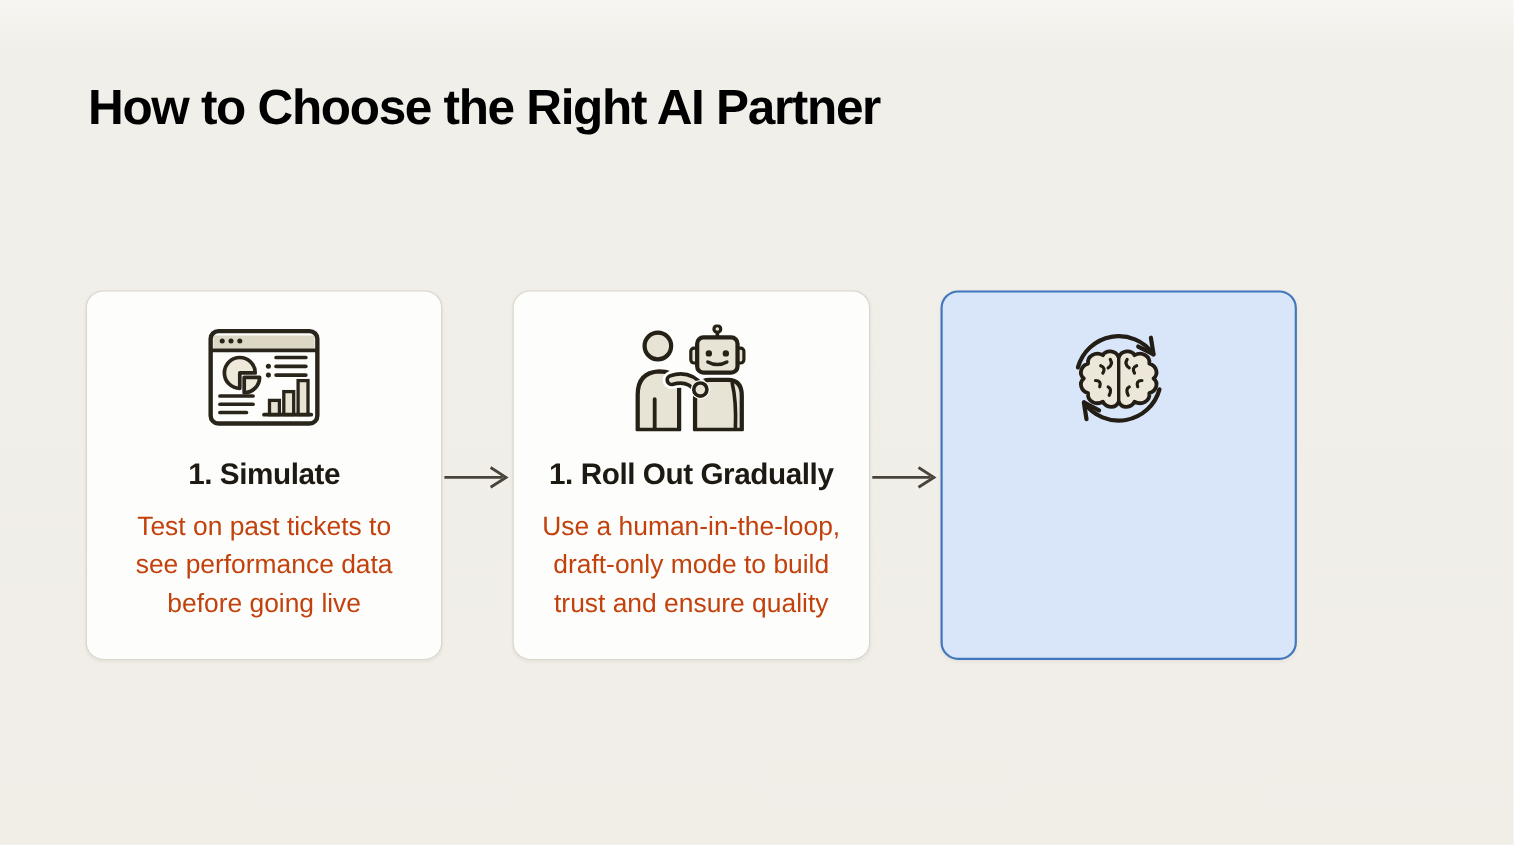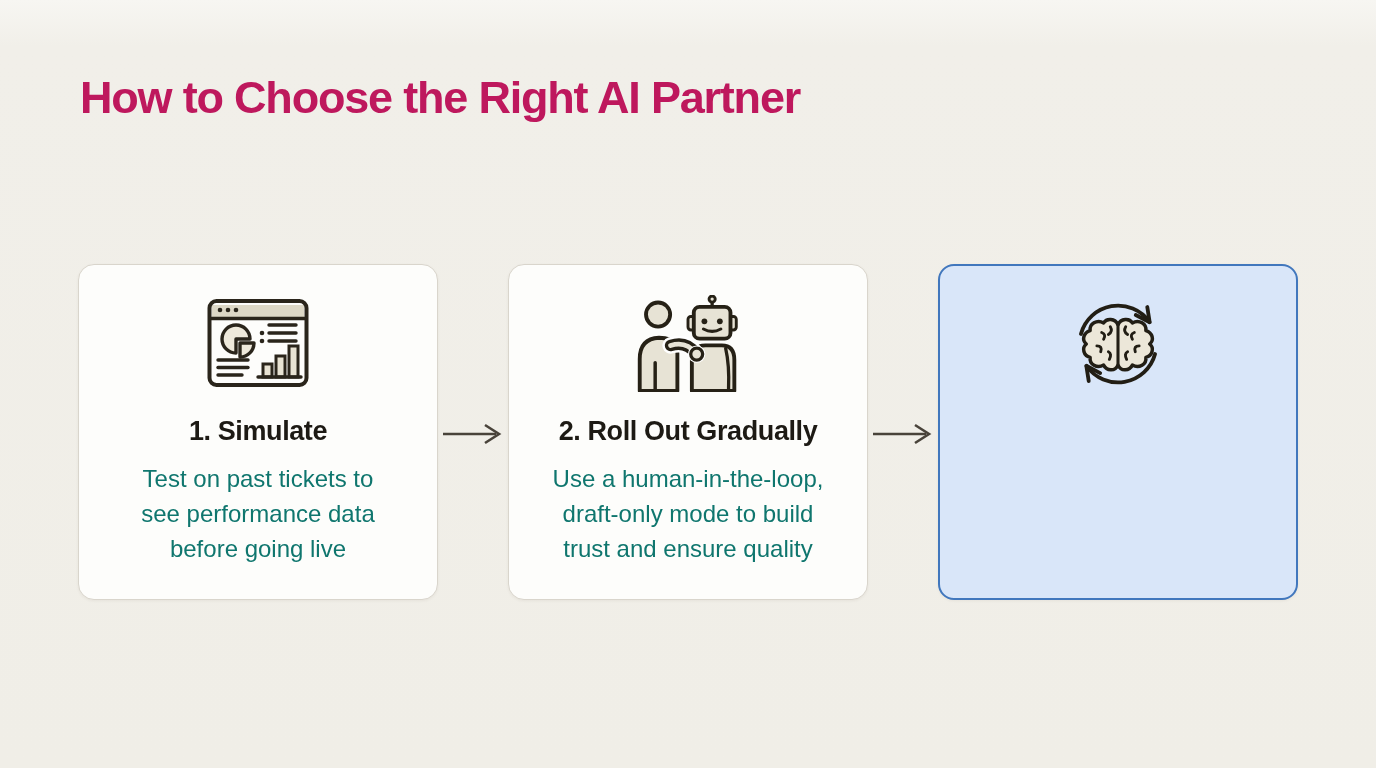--- a/index.html
+++ b/index.html
@@ -10,27 +10,27 @@
     position: relative;
     color: #26221a;
   }
   .page-title {
     position: absolute;
     left: 80px;
     top: 72px;
     font-size: 45px;
     font-weight: 700;
     letter-spacing: -1.2px;
-    color: #be185d;
+    color: #000000;
   }
   .steps-row {
     position: absolute;
     left: 78px;
     top: 264px;
-    width: 1220px;
+    width: 1101px;
     display: flex;
     align-items: flex-start;
     justify-content: space-between;
   }
   .step-card {
     width: 360px;
     height: 336px;
     background: #fdfdfb;
     border: 1.5px solid #d9d5cc;
     border-radius: 16px;
@@ -56,21 +56,21 @@
     font-size: 27px;
     line-height: 36px;
     font-weight: 700;
     letter-spacing: -0.4px;
     color: #1d1a14;
   }
   .step-desc {
     margin-top: 12px;
     font-size: 24px;
     line-height: 35px;
-    color: #0f766e;
+    color: #c2410c;
     white-space: pre-line;
   }
   .flow-arrow {
     flex: 1;
     display: flex;
     justify-content: center;
     margin-top: 157px;
   }
   svg { display: block; }
 </style>
@@ -135,21 +135,21 @@
         <circle cx="75" cy="27" r="3" fill="#262116"></circle>
         <circle cx="91" cy="27" r="3" fill="#262116"></circle>
         <path d="M74 35 Q83 40 92 35" stroke="#262116" stroke-width="3.2" fill="none" stroke-linecap="round"></path>
         <path d="M40 52 Q56 47 66 60" stroke="#ffffff" stroke-width="17" fill="none" stroke-linecap="round"></path>
         <path d="M40 52 Q56 47 66 60" stroke="#262116" stroke-width="12" fill="none" stroke-linecap="round"></path>
         <path d="M40 52 Q56 47 66 60" stroke="#e7e3d5" stroke-width="5" fill="none" stroke-linecap="round"></path>
         <circle cx="67" cy="61" r="9" fill="#ffffff"></circle>
         <circle cx="67" cy="61" r="6.2" fill="#e7e3d5" stroke="#262116" stroke-width="3.4"></circle>
       </svg>
     </div>
-    <div class="step-title">2. Roll Out Gradually</div>
+    <div class="step-title">1. Roll Out Gradually</div>
     <div class="step-desc">Use a human-in-the-loop,
 draft-only mode to build
 trust and ensure quality</div>
   </div>
 
   <div class="flow-arrow">
     <svg width="64" height="26" viewBox="0 0 64 26" fill="none">
       <line x1="2" y1="13" x2="55" y2="13" stroke="#49433a" stroke-width="2.6"></line>
       <path d="M44 4 L58 13 L44 22" stroke="#49433a" stroke-width="2.6" fill="none" stroke-linejoin="miter"></path>
     </svg>

